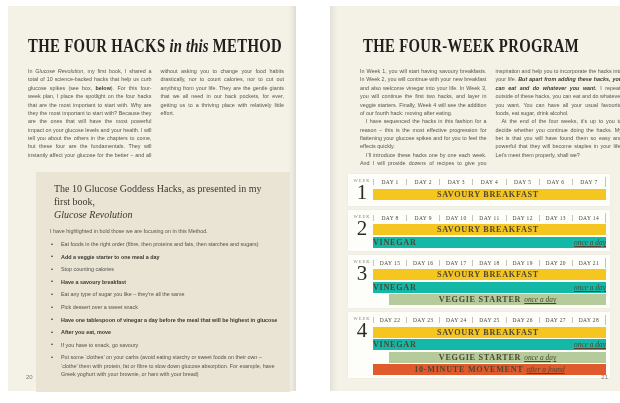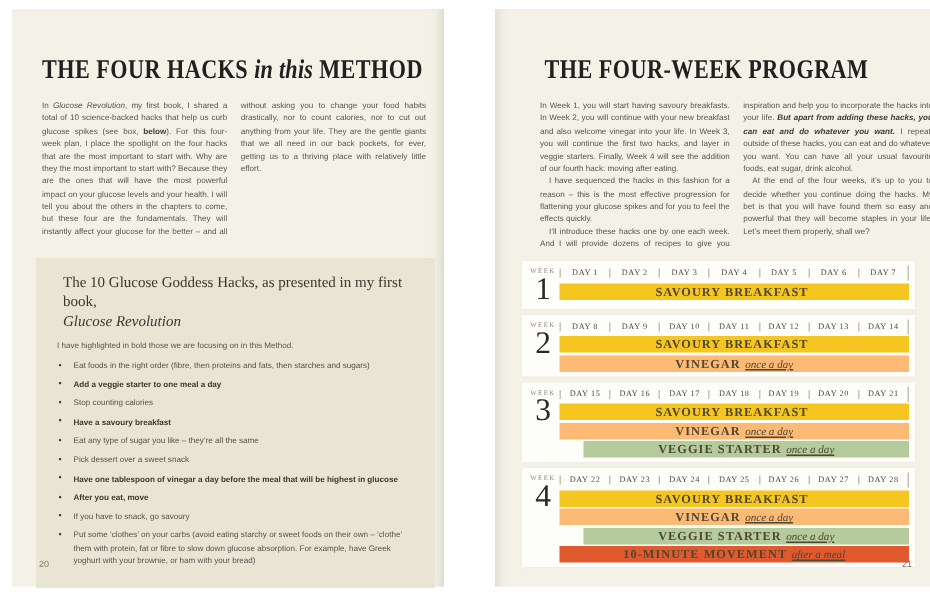--- a/index.html
+++ b/index.html
@@ -34,21 +34,21 @@
     font-size:5.4px;line-height:1.55;color:#56544c;text-align:justify;
   }
   .page-right .intro{margin-left:30px;width:262px;height:102px;}
   .intro p{margin:0;}
   .intro p.ind{text-indent:6px;}
   .it{font-style:italic;}
   .bd{font-weight:bold;color:#3c3a33;}
   .bdit{font-weight:bold;font-style:italic;color:#3c3a33;}
   
   .hacks-box{
-    margin:9px 6px 0 16px;background:#e9e4d4;padding:10px 12px 10px 12px;
+    margin:9px 6px 0 28px;background:#e9e4d4;padding:10px 12px 10px 12px;
   }
   .hacks-heading{
     font-family:"Liberation Serif", serif;font-size:10px;line-height:1.3;
     color:#3a3831;margin:0 0 7px 6px;
   }
   .hacks-heading .line2{font-style:italic;}
   .hacks-note{font-size:5.4px;color:#56544c;margin:0 0 6px 2px;}
   .hacks-list{list-style:none;margin:0;padding:0;}
   .hacks-list li{
     position:relative;padding-left:13px;margin-bottom:4.5px;
@@ -91,21 +91,21 @@
   .bar{
     height:11px;margin-top:1.5px;display:flex;align-items:center;justify-content:center;gap:3px;
   }
   .bar-main{
     font-family:"Liberation Serif", serif;font-size:8.2px;letter-spacing:0.7px;color:#4e4733;font-weight:bold;
   }
   .bar-sub{
     font-family:"Liberation Serif", serif;font-style:italic;font-size:7.4px;color:#4e4733;text-decoration:underline;
   }
   .c-yellow{background:#f6c620;}
-  .c-blue{background:#fdba74;}
+  .c-blue{background:#14b8a6;justify-content:space-between;}
   .c-green{background:#b6cb9b;margin-left:16px;}
   .c-orange{background:#e05a2e;justify-content:center;}
 </style>
 </head>
 <body>
 
 <div class="page page-left">
   <h1 class="chapter-title"><span>THE FOUR HACKS </span><span class="em">in this</span><span> METHOD</span></h1>
 
   <div class="intro">
@@ -247,21 +247,21 @@
         <div class="bar c-blue">
           <span class="bar-main">VINEGAR</span>
             <span class="bar-sub">once a day</span>
         </div>
         <div class="bar c-green">
           <span class="bar-main">VEGGIE STARTER</span>
             <span class="bar-sub">once a day</span>
         </div>
         <div class="bar c-orange">
           <span class="bar-main">10-MINUTE MOVEMENT</span>
-            <span class="bar-sub">after a meal</span>
+            <span class="bar-sub">after a found</span>
         </div>
       </div>
     </div>
 
   </div>
 
   <span class="page-num">21</span>
 </div>
 
 </body></html>

